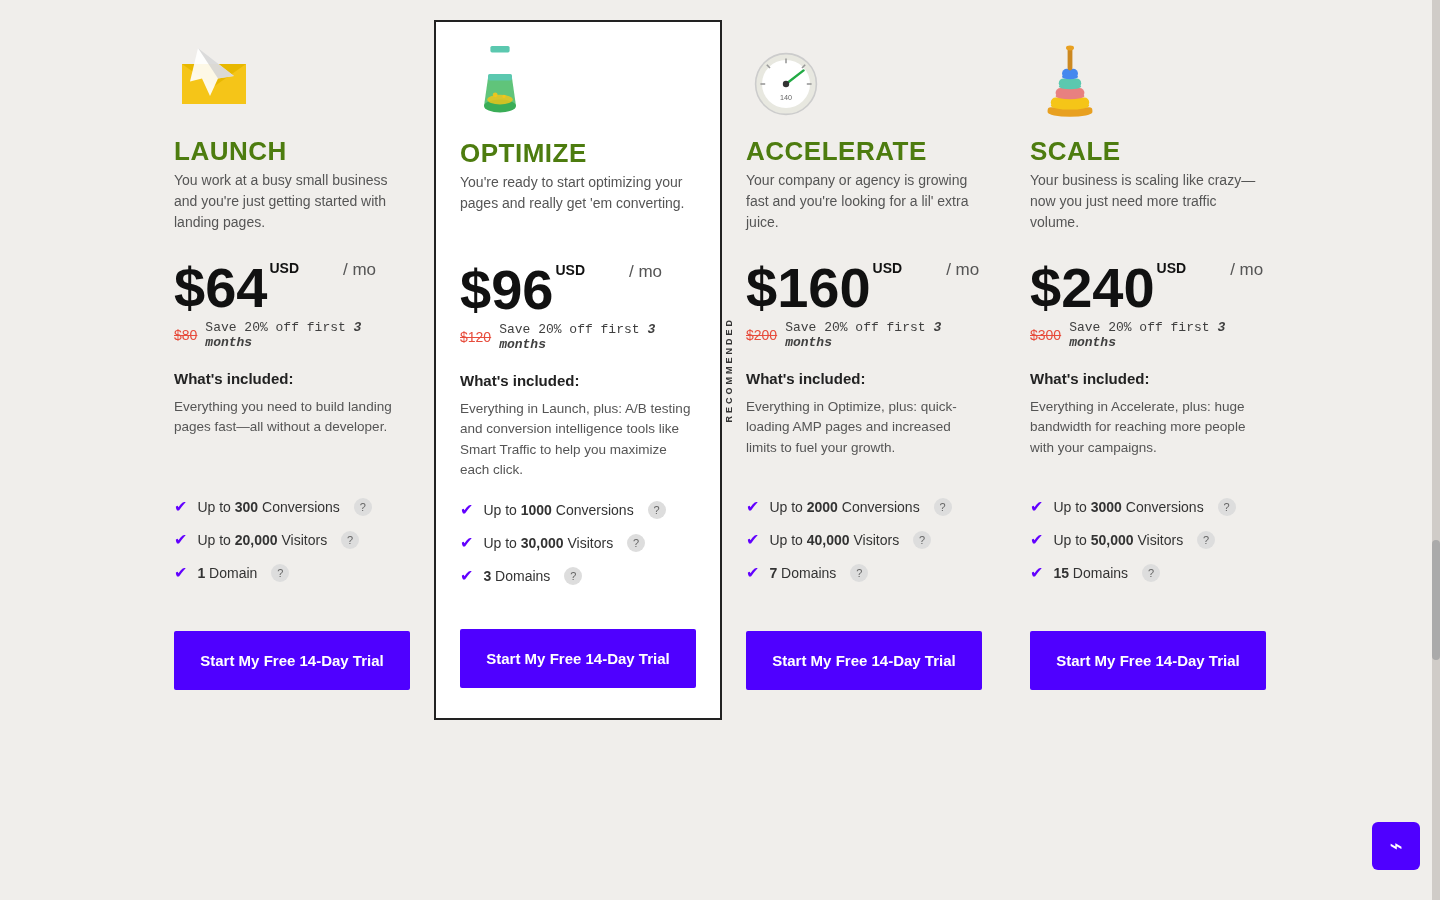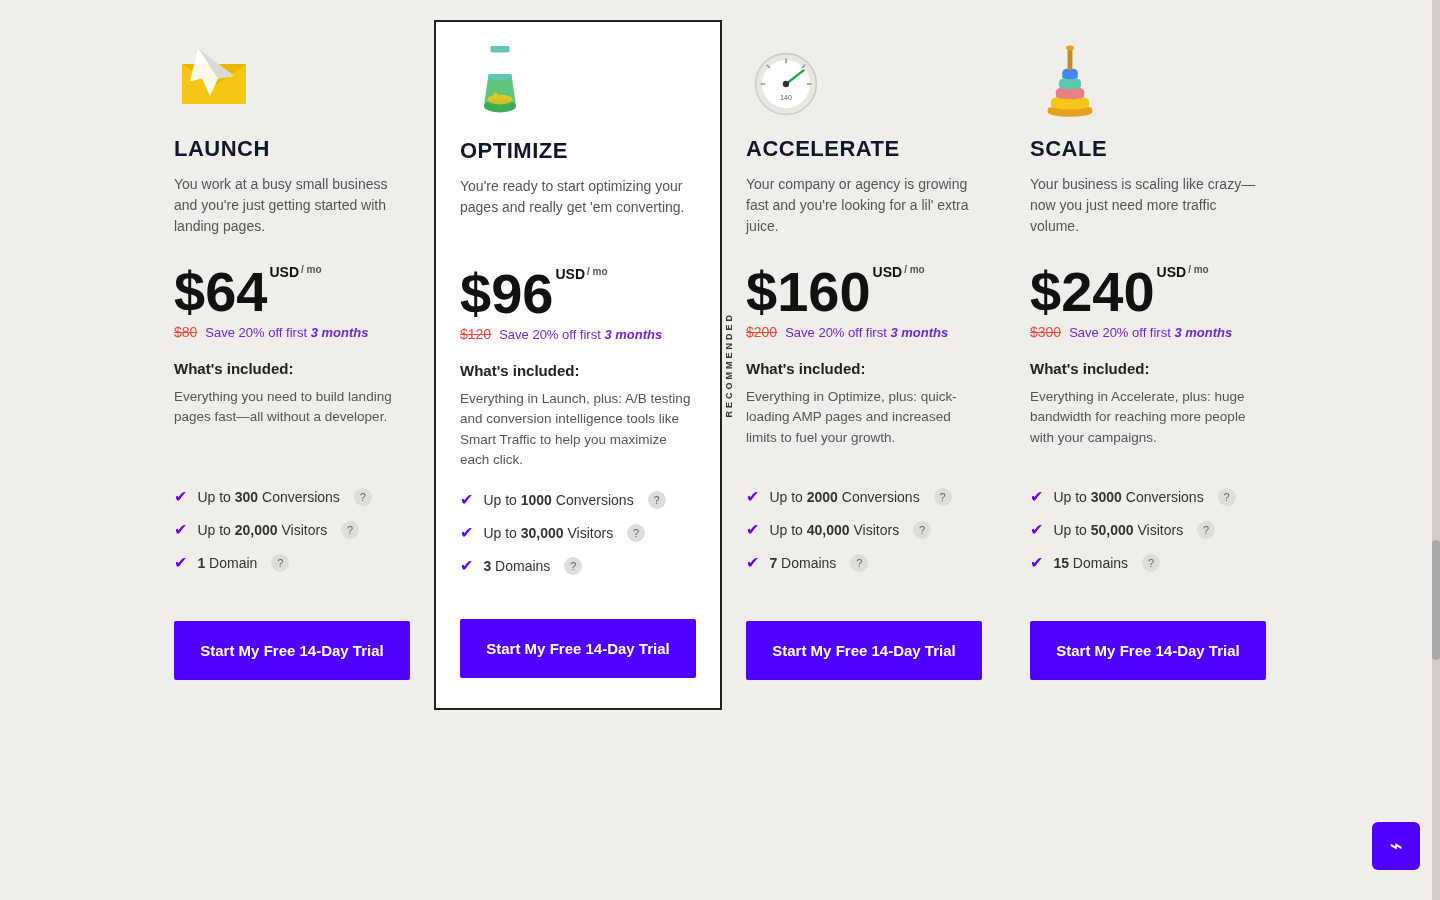--- a/index.html
+++ b/index.html
@@ -54,25 +54,25 @@
       transform: rotate(180deg);
     }
     .plan-icon {
       width: 80px;
       height: 80px;
       margin-bottom: 16px;
       display: flex;
       justify-content: center;
     }
     .plan-name {
-      font-size: 22px;
+      font-size: 26px;
       font-weight: 800;
-      color: #0f172a;
+      color: #4d7c0f;
       text-transform: uppercase;
-      margin-bottom: 12px;
+      margin-bottom: 3px;
       letter-spacing: 0.5px;
     }
     .plan-description {
       font-size: 14px;
       color: #555;
       line-height: 1.5;
       margin-bottom: 20px;
       min-height: 70px;
     }
     .plan-price {
@@ -86,39 +86,41 @@
       font-weight: 900;
       color: #111;
       line-height: 1;
     }
     .price-currency {
       font-size: 14px;
       font-weight: 700;
       color: #111;
     }
     .price-period {
-      font-size: 10px;
+      font-size: 17px;
       color: #555;
-      font-weight: 700;
+      font-weight: 400;
+      margin-left: 42px;
     }
     .price-original {
       display: flex;
       align-items: center;
       gap: 8px;
       margin-bottom: 20px;
     }
     .price-strikethrough {
       font-size: 14px;
       color: #e74c3c;
       text-decoration: line-through;
       font-weight: 400;
     }
     .price-savings {
       font-size: 13px;
-      color: #6d28d9;
+      color: #404040;
+      font-family: Liberation Mono, monospace;
     }
     .price-savings strong {
       font-style: italic;
     }
     .whats-included {
       font-size: 15px;
       font-weight: 700;
       color: #222;
       margin-bottom: 10px;
     }

